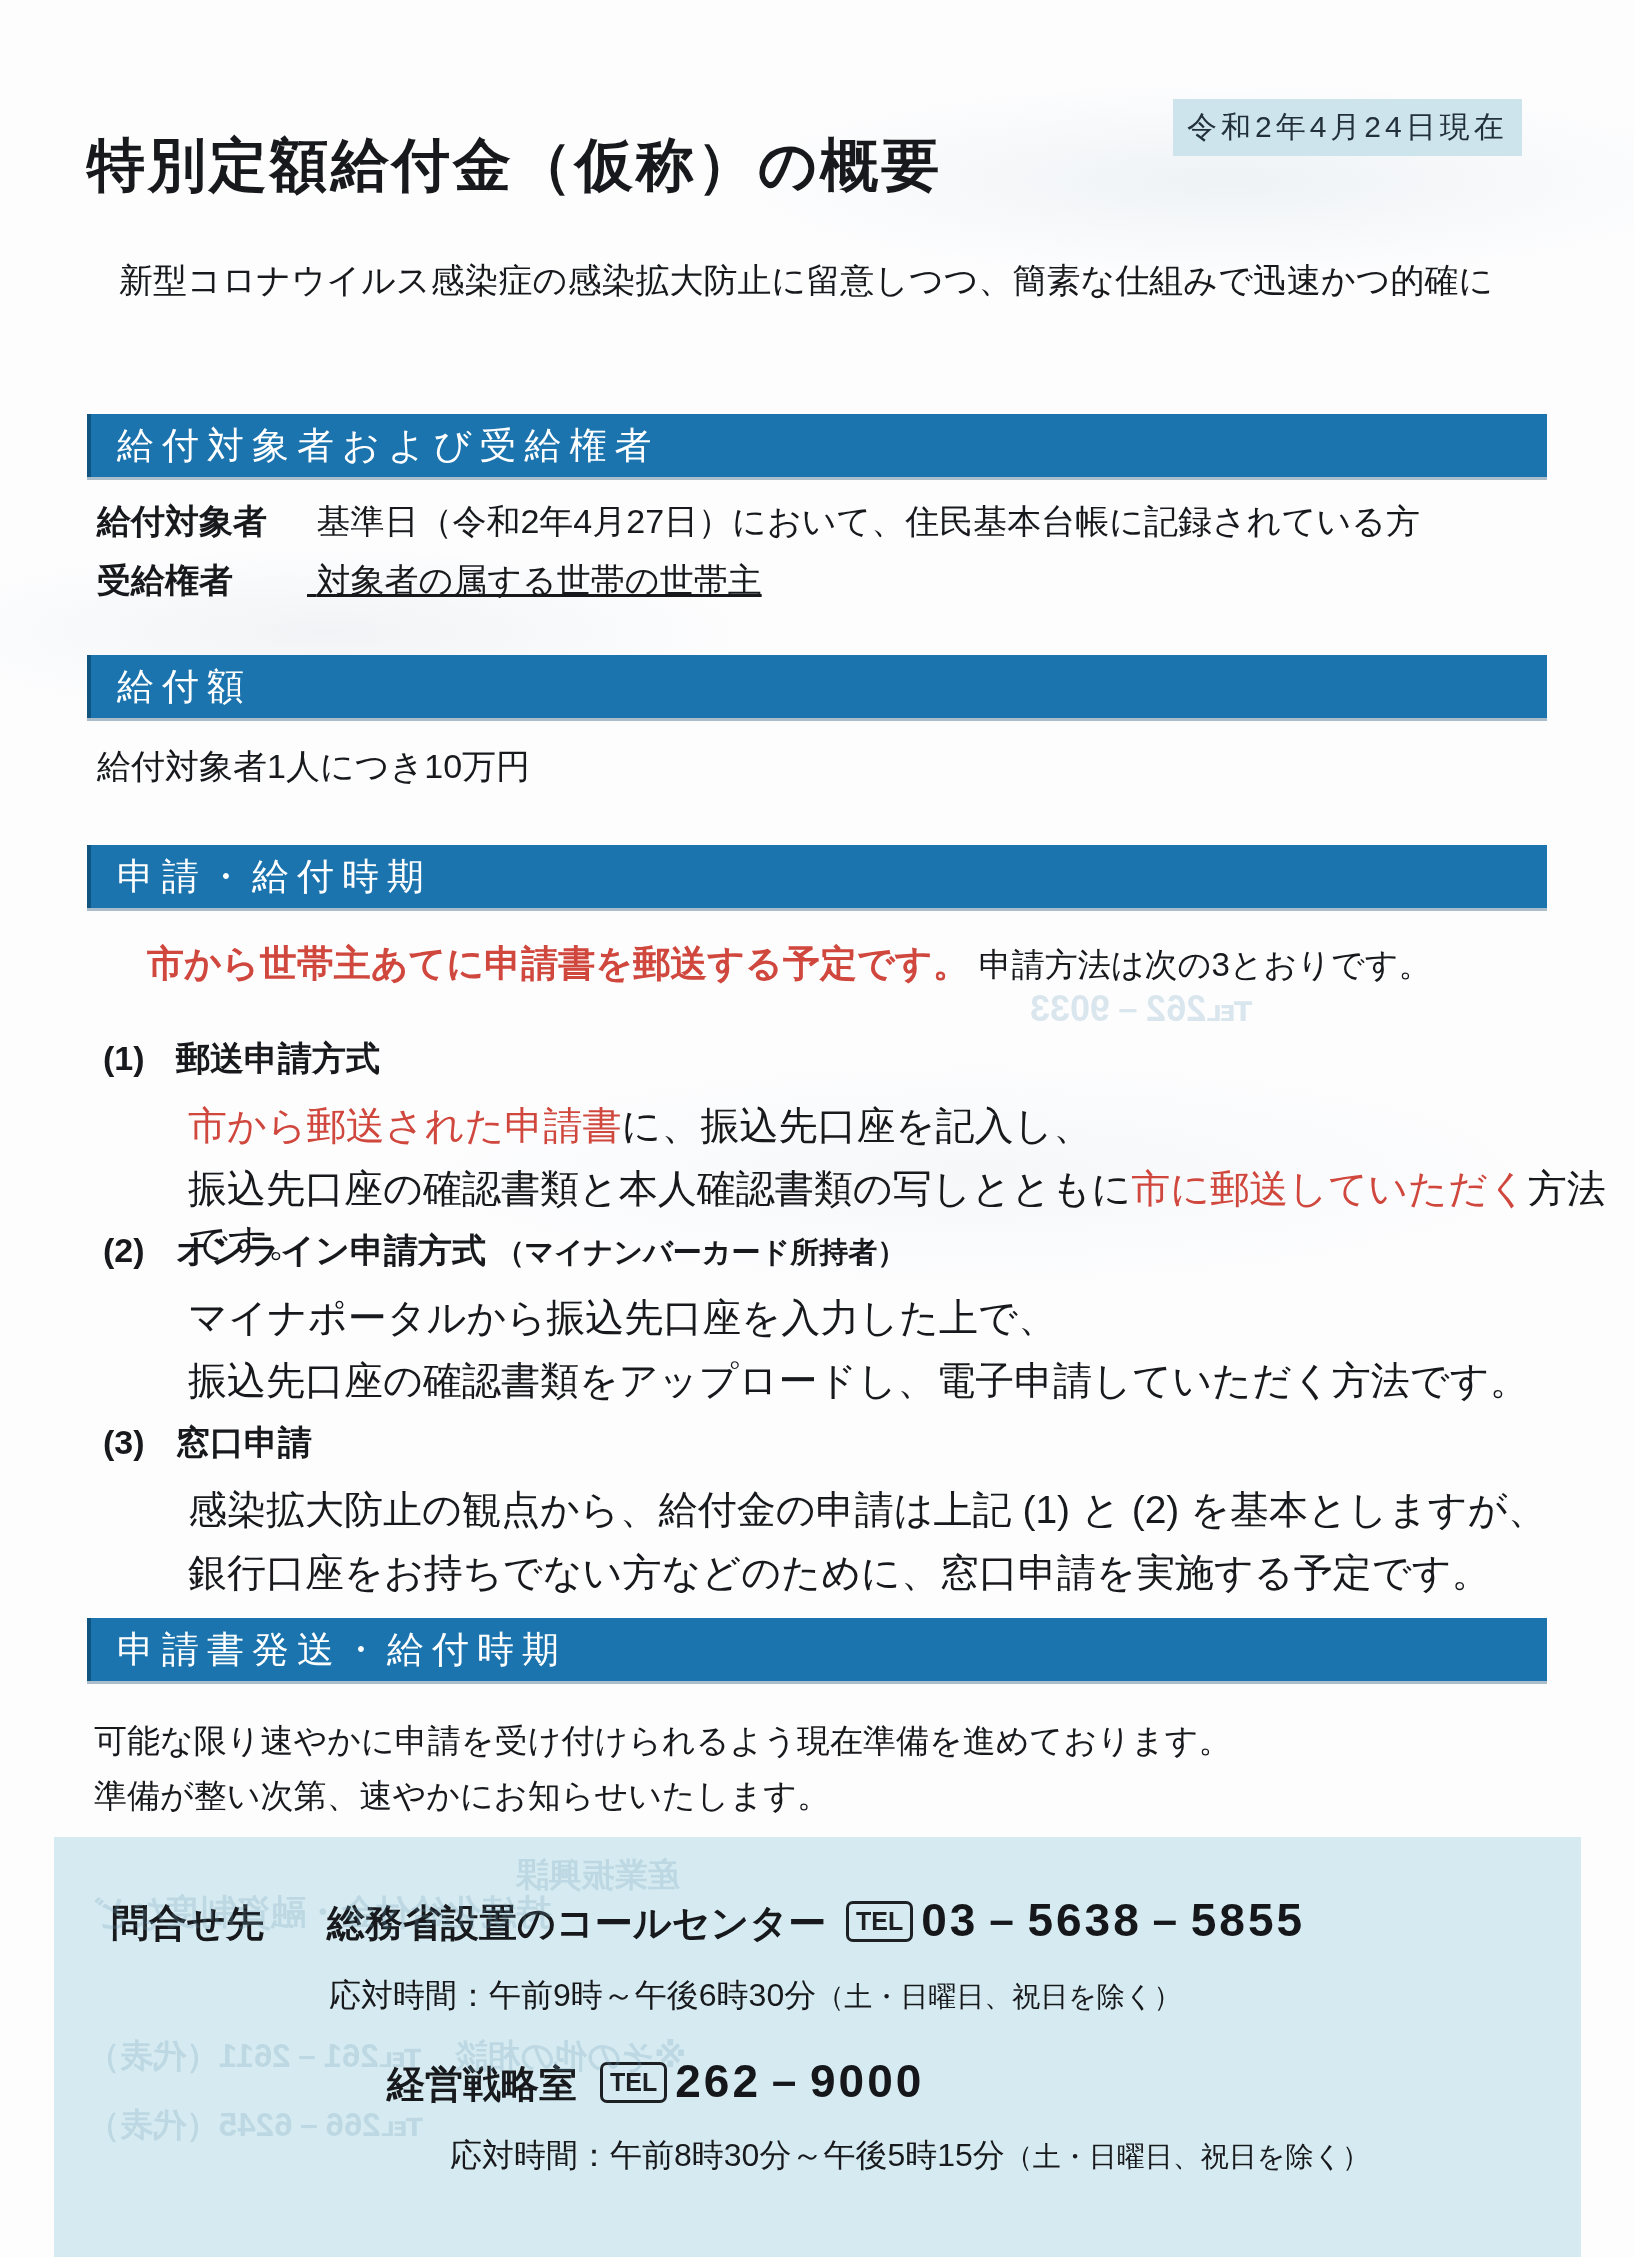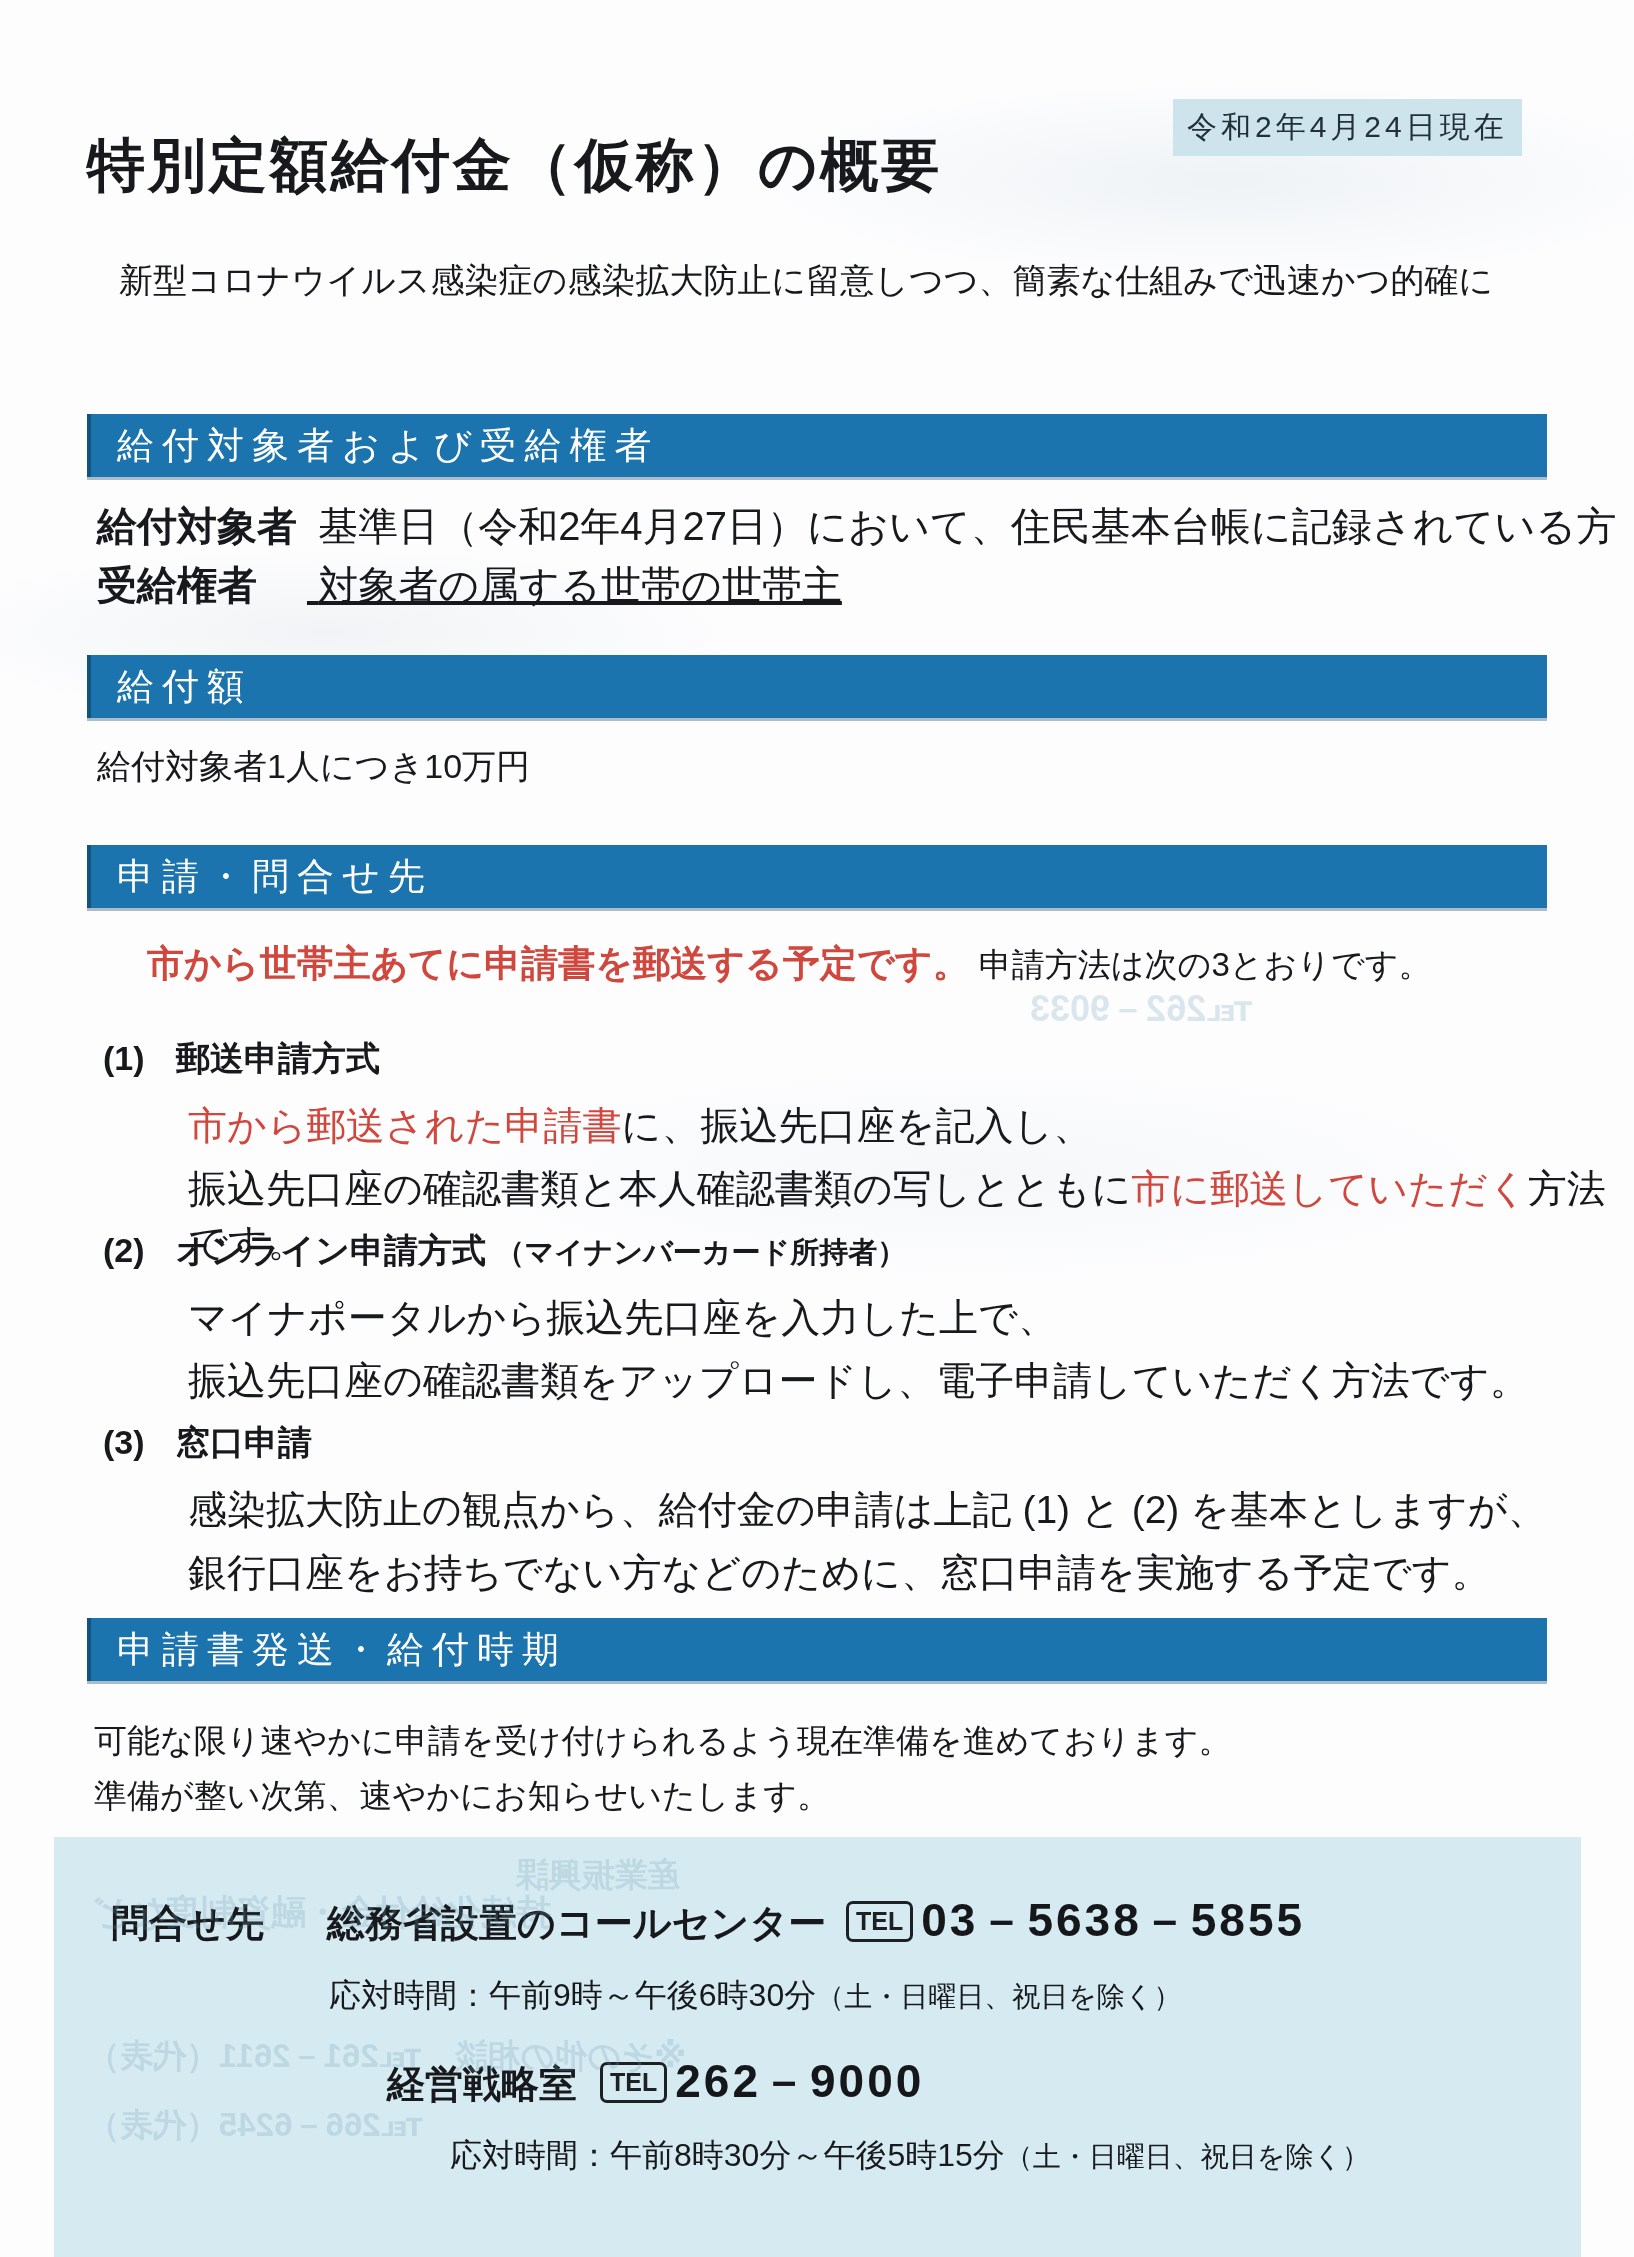--- a/index.html
+++ b/index.html
@@ -39,21 +39,21 @@
     border-left:4px solid #10557f;
     box-shadow:0 3px 0 rgba(16,70,110,.35);
     color:#fff;display:flex;align-items:center;
     padding-left:26px;box-sizing:border-box;
     font-size:37px;letter-spacing:8px;
   }
   .bar-eligibility{top:414px;}
   .bar-amount{top:655px;}
   .bar-apply{top:845px;}
   .bar-schedule{top:1618px;}
-  .def-row{position:absolute;left:97px;font-size:40px;}
+  .def-row{position:absolute;left:97px;font-size:34px;}
   .def-row .term{font-weight:bold;display:inline-block;width:210px;}
   .def-row-1{top:499px;}
   .def-row-2{top:558px;text-decoration:underline;}
   .amount-body{position:absolute;left:97px;top:744px;font-size:34px;}
   .lead{position:absolute;left:147px;top:939px;margin:0;font-size:33px;}
   .lead .red-bold{color:#d0473e;font-weight:bold;font-size:37px;}
   .red{color:#d0473e;}
   .item-head{position:absolute;left:103px;font-size:34px;font-weight:bold;}
   .item-head .num{margin-right:22px;}
   .item-head .note{font-size:29px;}
@@ -117,21 +117,21 @@
     <span class="term">受給権者</span>
     <span class="desc">対象者の属する世帯の世帯主</span>
   </div>
 
   <div class="bar bar-amount">
     <span>給付額</span>
   </div>
   <div class="amount-body">給付対象者1人につき10万円</div>
 
   <div class="bar bar-apply">
-    <span>申請・問合せ先</span>
+    <span>申請・給付時期</span>
   </div>
   <p class="lead">
     <span class="red-bold">市から世帯主あてに申請書を郵送する予定です。</span>
     <span>申請方法は次の3とおりです。</span>
   </p>
 
   <div class="item-head ih-1">
     <span class="num">(1)</span>
     <span>郵送申請方式</span>
   </div>

